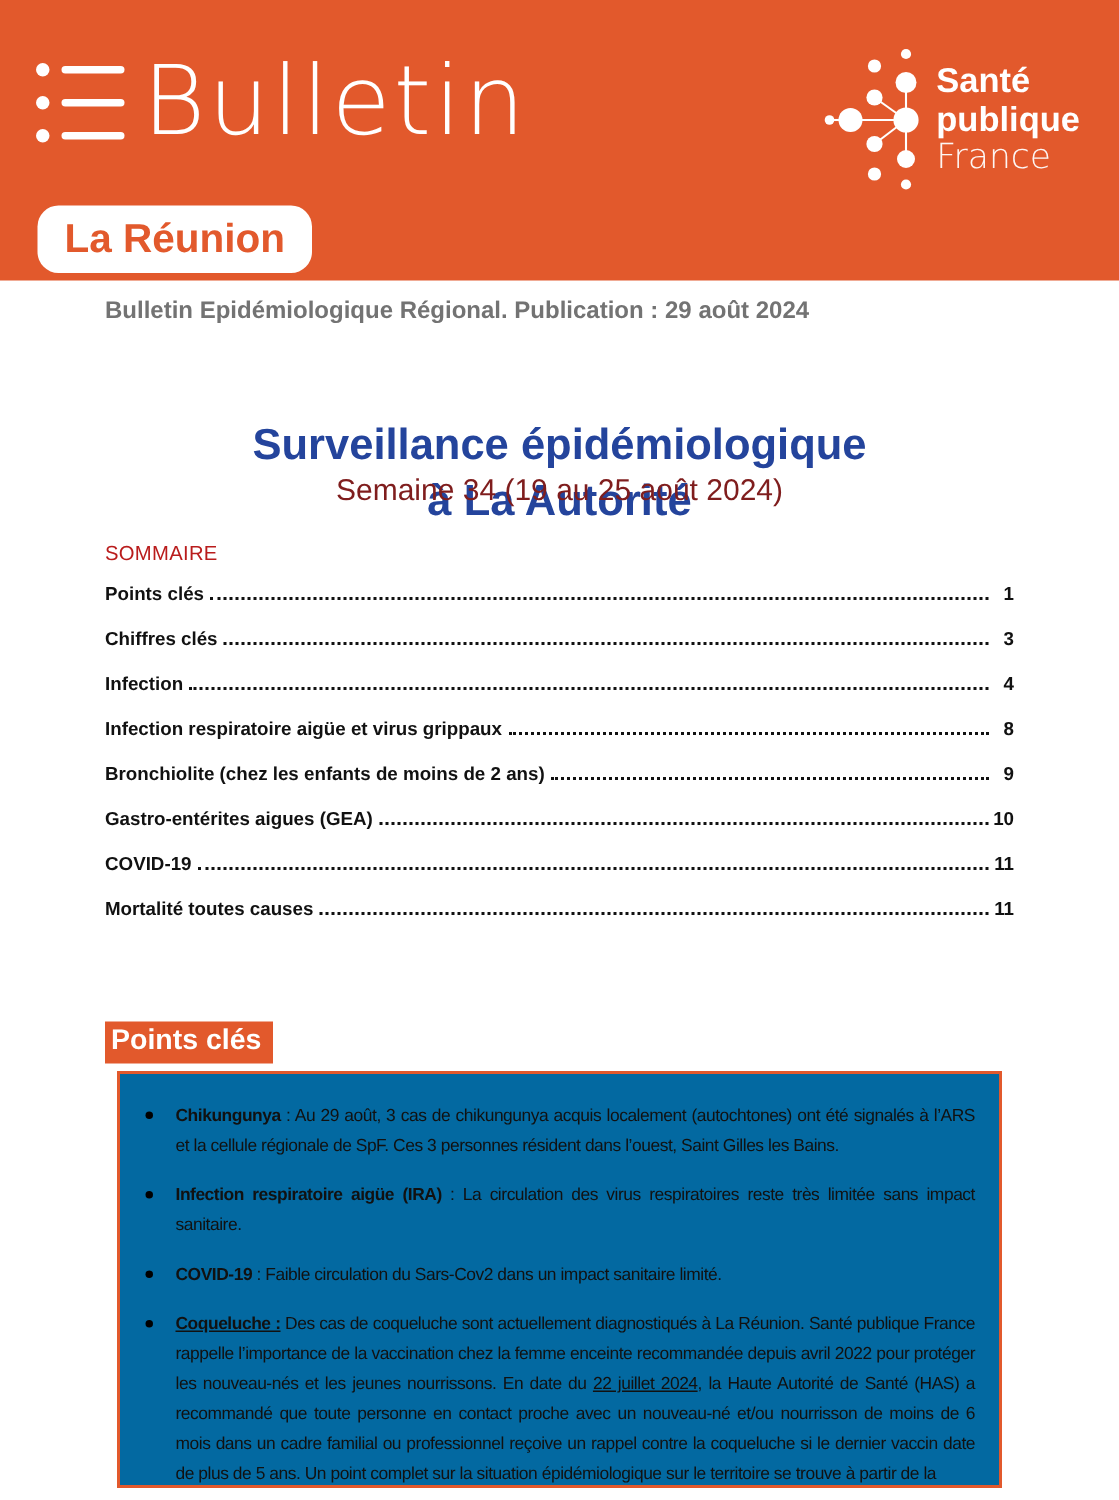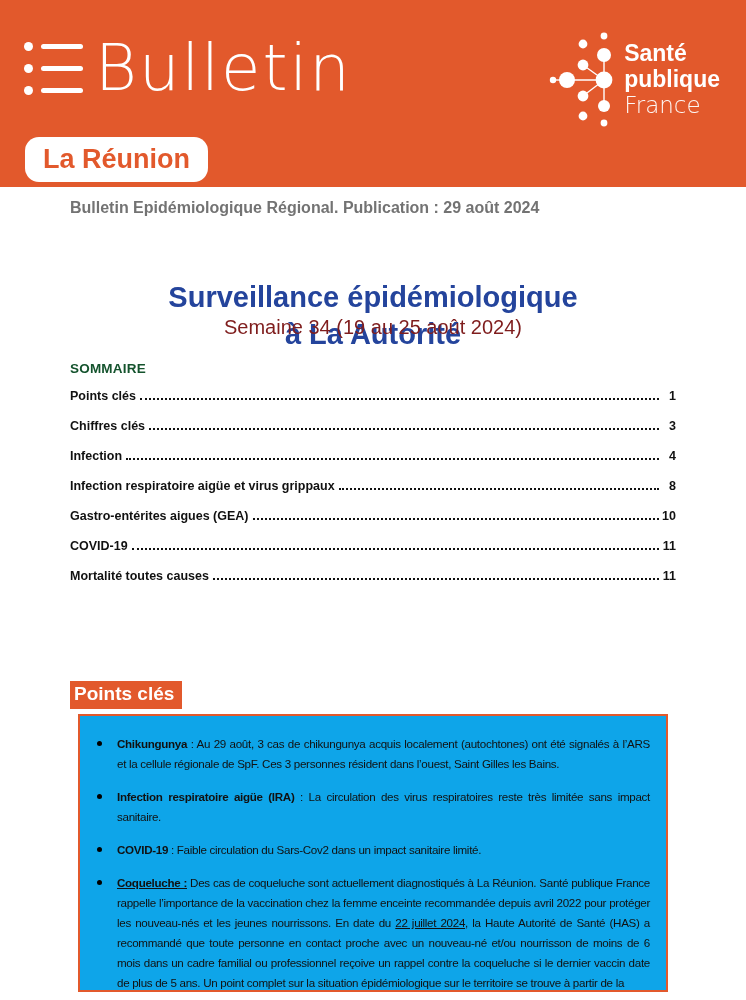--- a/index.html
+++ b/index.html
@@ -47,41 +47,41 @@
     font-size:29px; line-height:37px;margin-top:36px;
   }
   .doc-subtitle {
     position:absolute; left:0; top:316px; width:746px;
     text-align:center; color:#7f1d1d; font-size:20px;
   }
 
   
   .toc-heading {
     position:absolute; left:70px; top:361px;
-    color:#14532d; font-weight:bold; font-size:13.5px; letter-spacing:0.2px;
+    color:#b91c1c; font-weight:normal; font-size:13.5px; letter-spacing:0.2px;
   }
   .toc { position:absolute; left:70px; top:389px; width:606px; }
   .toc-row {
     display:flex; align-items:flex-end;
     font-size:12.5px; font-weight:bold; color:#111;
     margin-bottom:16px; cursor:pointer;
   }
   .toc-label { white-space:nowrap; }
   .toc-dots { flex:1 1 auto; border-bottom:2px dotted #111; margin:0 3px 3px 4px; }
   .toc-page { white-space:nowrap; min-width:14px; text-align:right; }
 
   
   .section-header {
     position:absolute; left:70px; top:681px;
     display:inline-block; background:#E2592C; color:#fff;
     font-weight:bold; font-size:19px; padding:2px 8px 4px 4px;
   }
   .points-box {
     position:absolute; left:78px; top:714px; width:590px; height:278px;
-    border:2px solid #E2592C; background:#0ea5e9;
+    border:2px solid #E2592C; background:#0369a1;
     padding:18px 16px 8px 17px;
   }
   .bullet { display:flex; margin-bottom:13px; }
   .bullet:last-child { margin-bottom:0; }
   .bullet .dot {
     flex:0 0 auto; width:5px; height:5px; border-radius:50%;
     background:#000; margin-top:7px;
   }
   .bullet .btext {
     margin-left:15px; color:#111;
@@ -177,20 +177,25 @@
       <span class="toc-label">Infection</span>
       <span class="toc-dots"></span>
       <span class="toc-page">4</span>
     </div>
     <div class="toc-row">
       <span class="toc-label">Infection respiratoire aigüe et virus grippaux</span>
       <span class="toc-dots"></span>
       <span class="toc-page">8</span>
     </div>
     <div class="toc-row">
+      <span class="toc-label">Bronchiolite (chez les enfants de moins de 2 ans)</span>
+      <span class="toc-dots"></span>
+      <span class="toc-page">9</span>
+    </div>
+    <div class="toc-row">
       <span class="toc-label">Gastro-entérites aigues (GEA)</span>
       <span class="toc-dots"></span>
       <span class="toc-page">10</span>
     </div>
     <div class="toc-row">
       <span class="toc-label">COVID-19</span>
       <span class="toc-dots"></span>
       <span class="toc-page">11</span>
     </div>
     <div class="toc-row">

